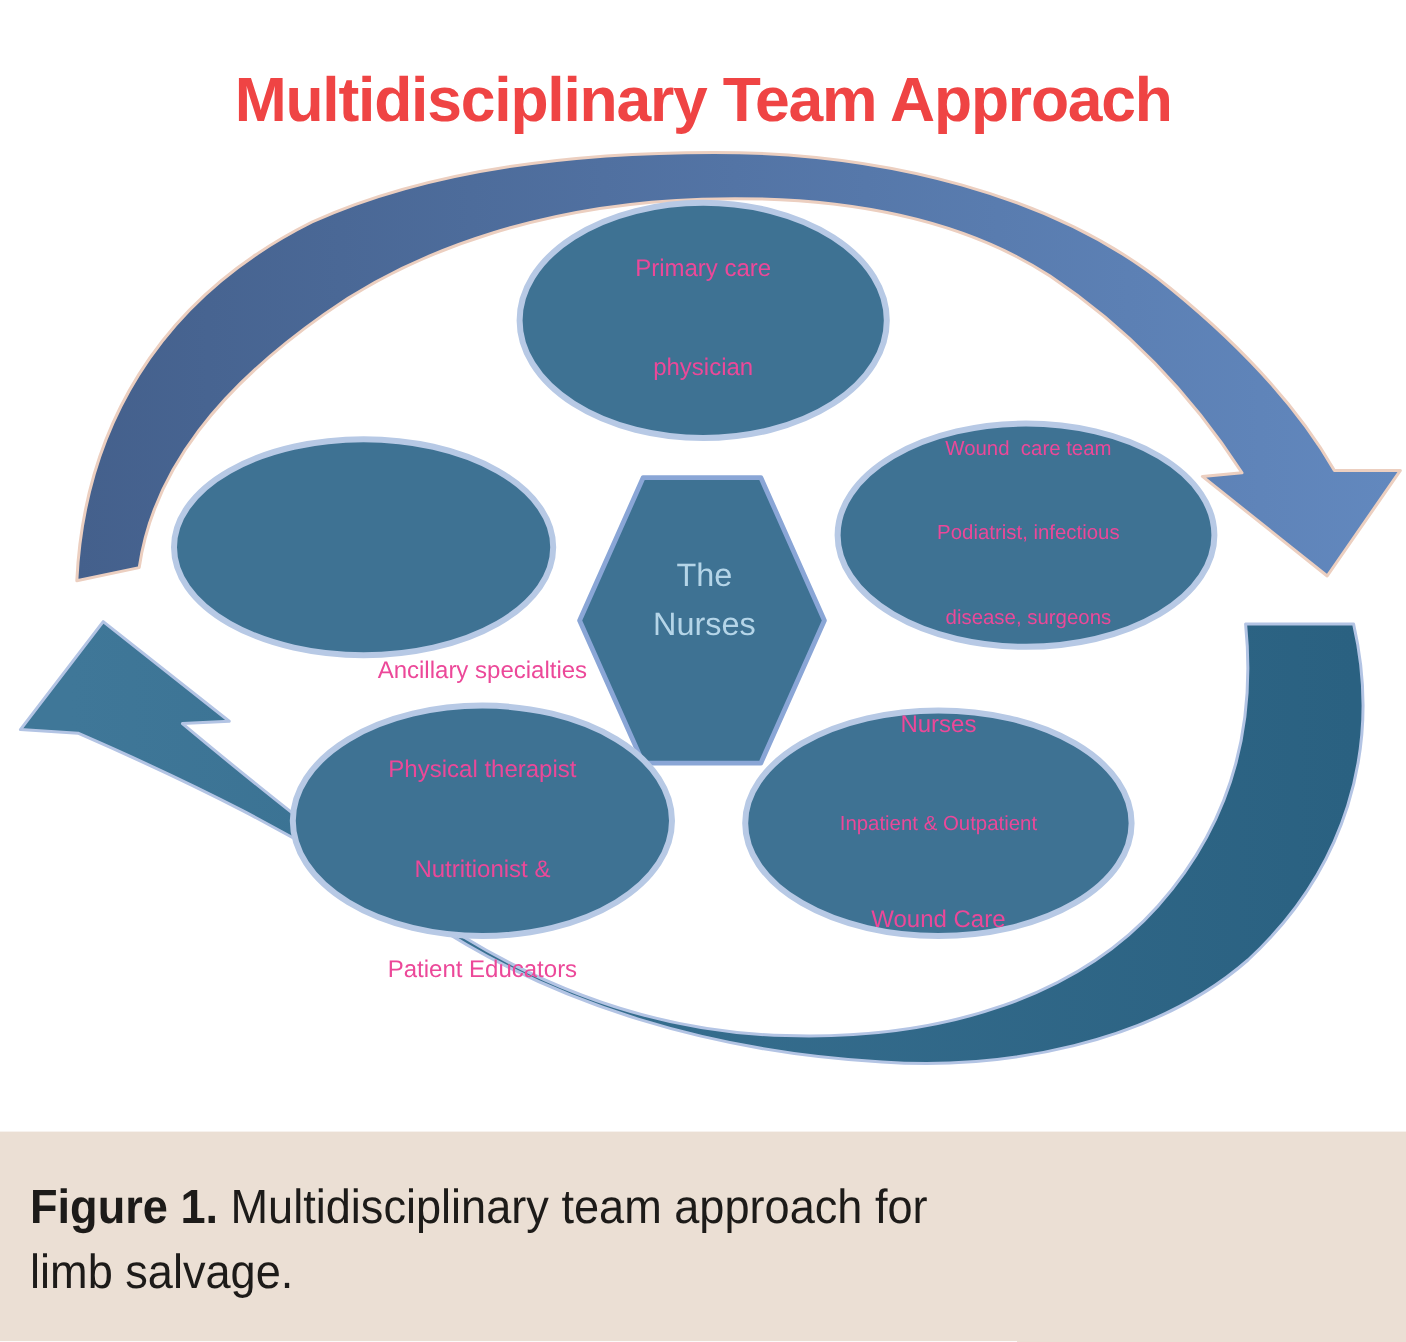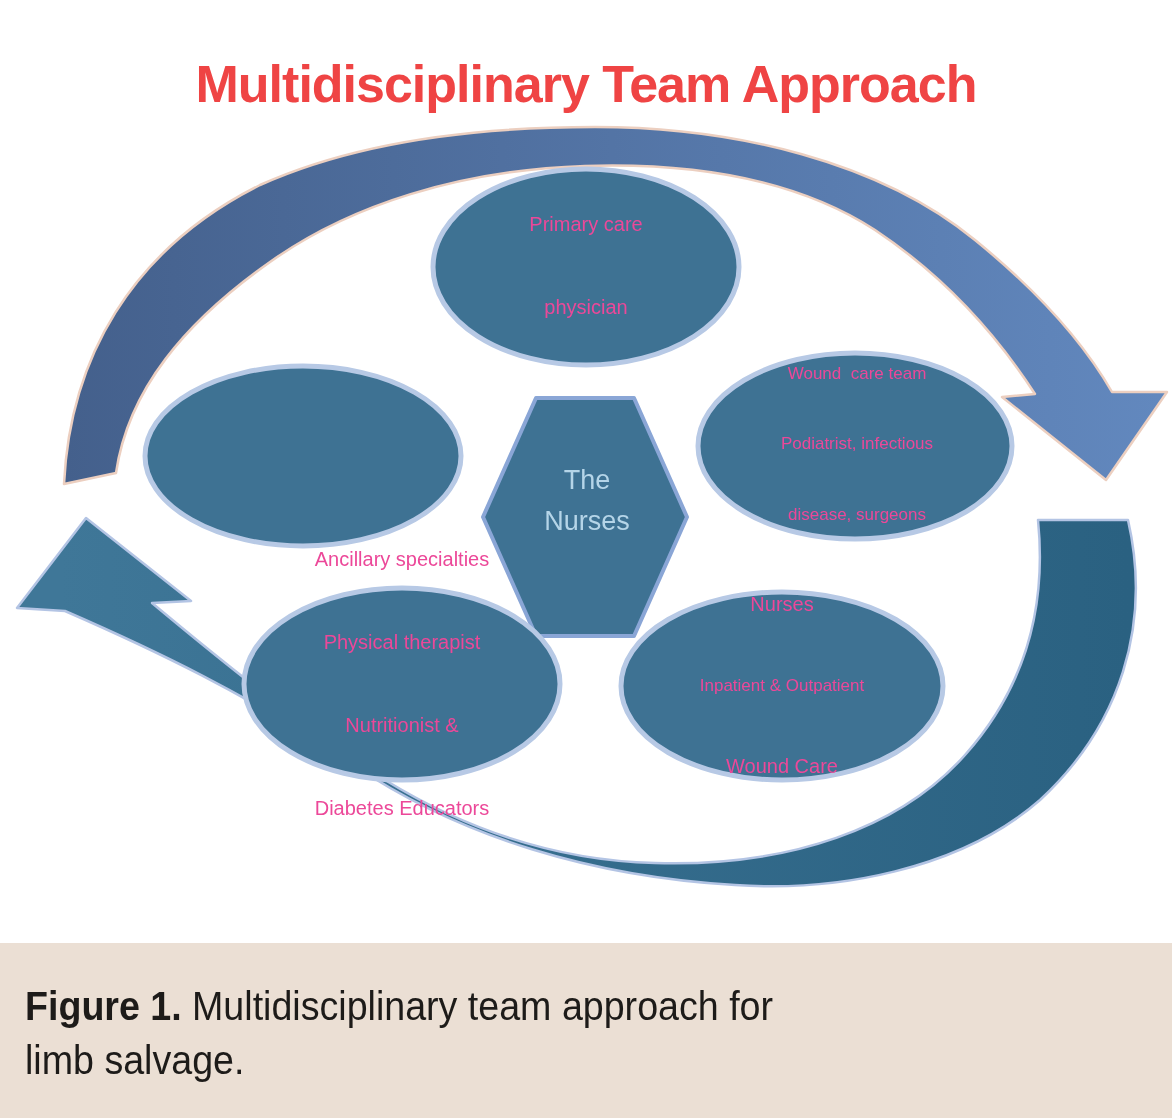--- a/index.html
+++ b/index.html
@@ -102,21 +102,21 @@
   <div class="node-label fs-md" style="left:857px;top:444px;">
     <span class="ln">Wound  care team</span>
     <span class="ln">Podiatrist, infectious</span>
     <span class="ln">disease, surgeons</span>
   </div>
 
   <div class="node-label fs-lg" style="left:402px;top:684px;">
     <span class="ln">Ancillary specialties</span>
     <span class="ln">Physical therapist</span>
     <span class="ln">Nutritionist &amp;</span>
-    <span class="ln">Diabetes Educators</span>
+    <span class="ln">Patient Educators</span>
   </div>
 
   <div class="node-label fs-lg" style="left:782px;top:686px;">
     <span class="ln">Nurses</span>
     <span class="ln fs-md">Inpatient &amp; Outpatient</span>
     <span class="ln">Wound Care</span>
   </div>
 
   <div id="hex-label" style="left:587px;top:500px;">
     <span class="ln" style="display:block;text-align:center;">The</span>

